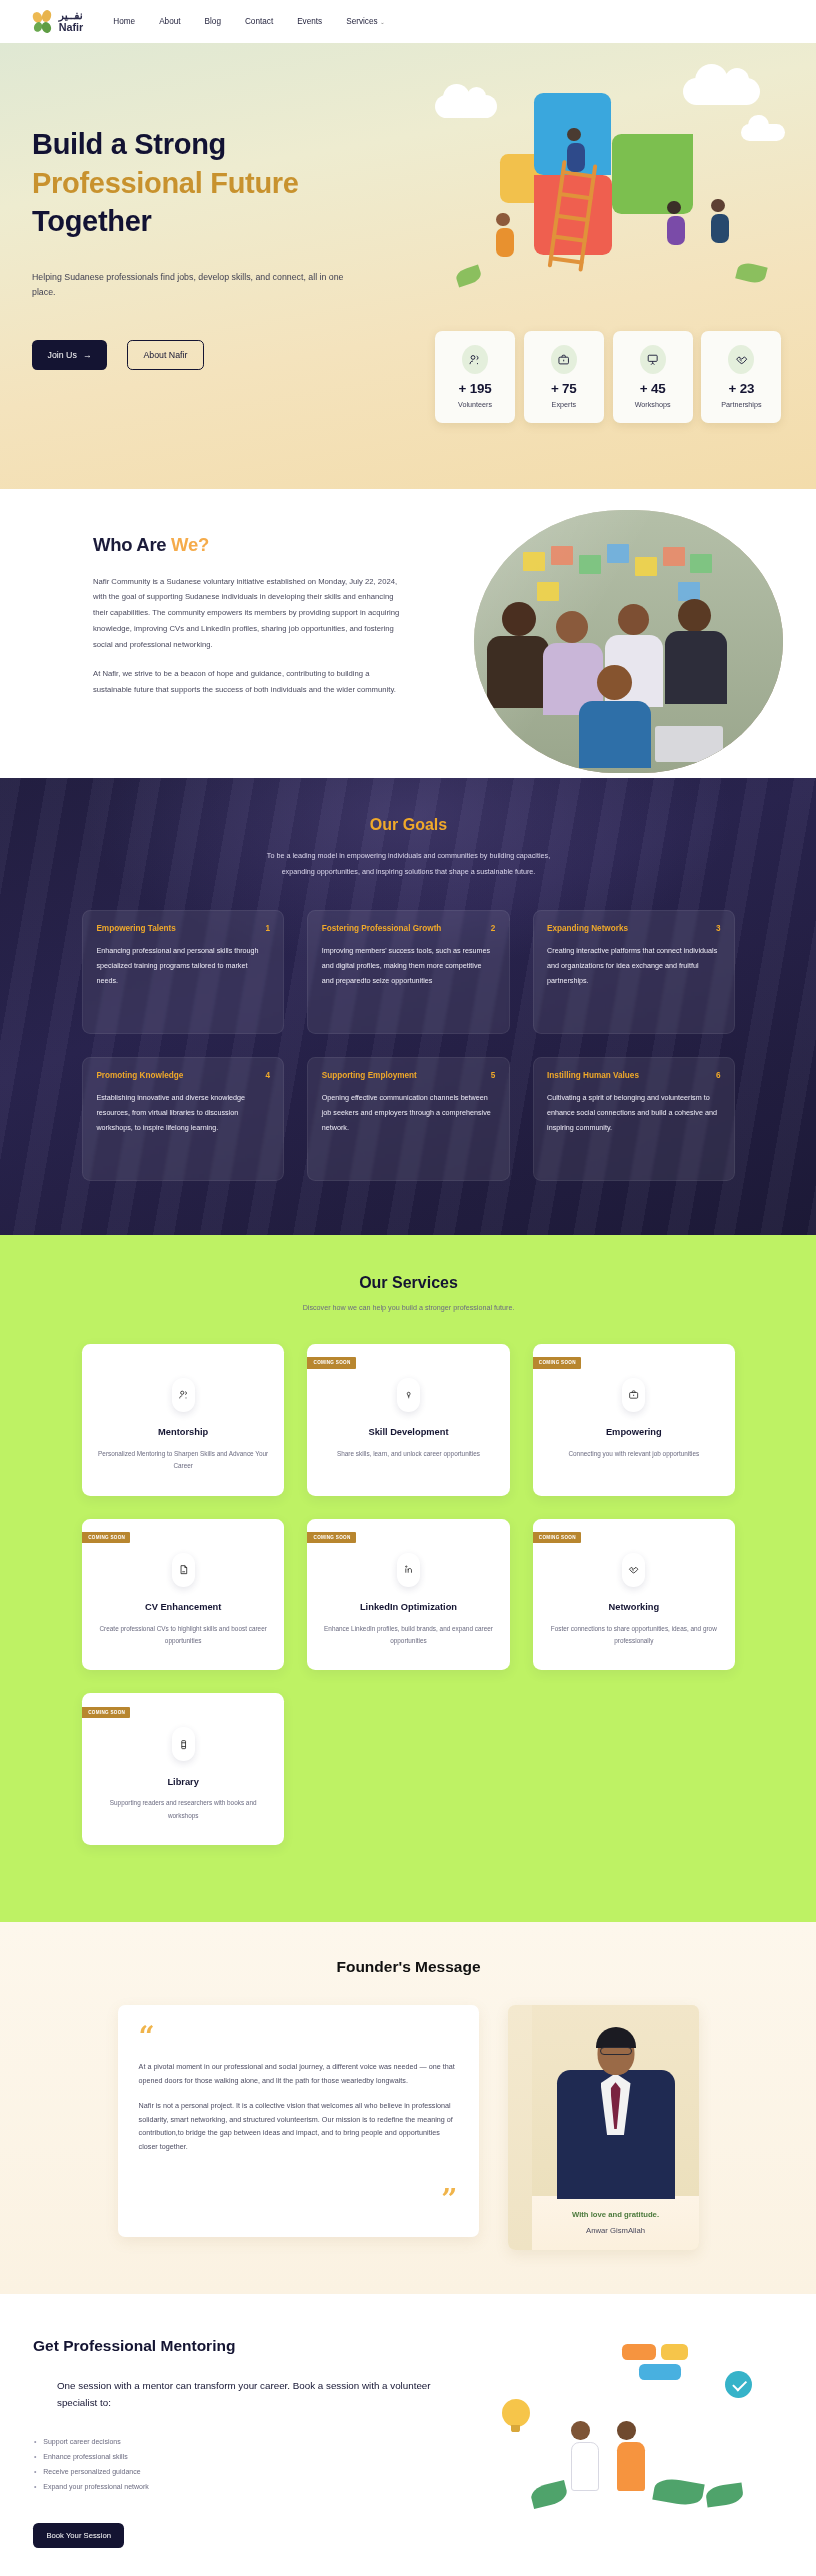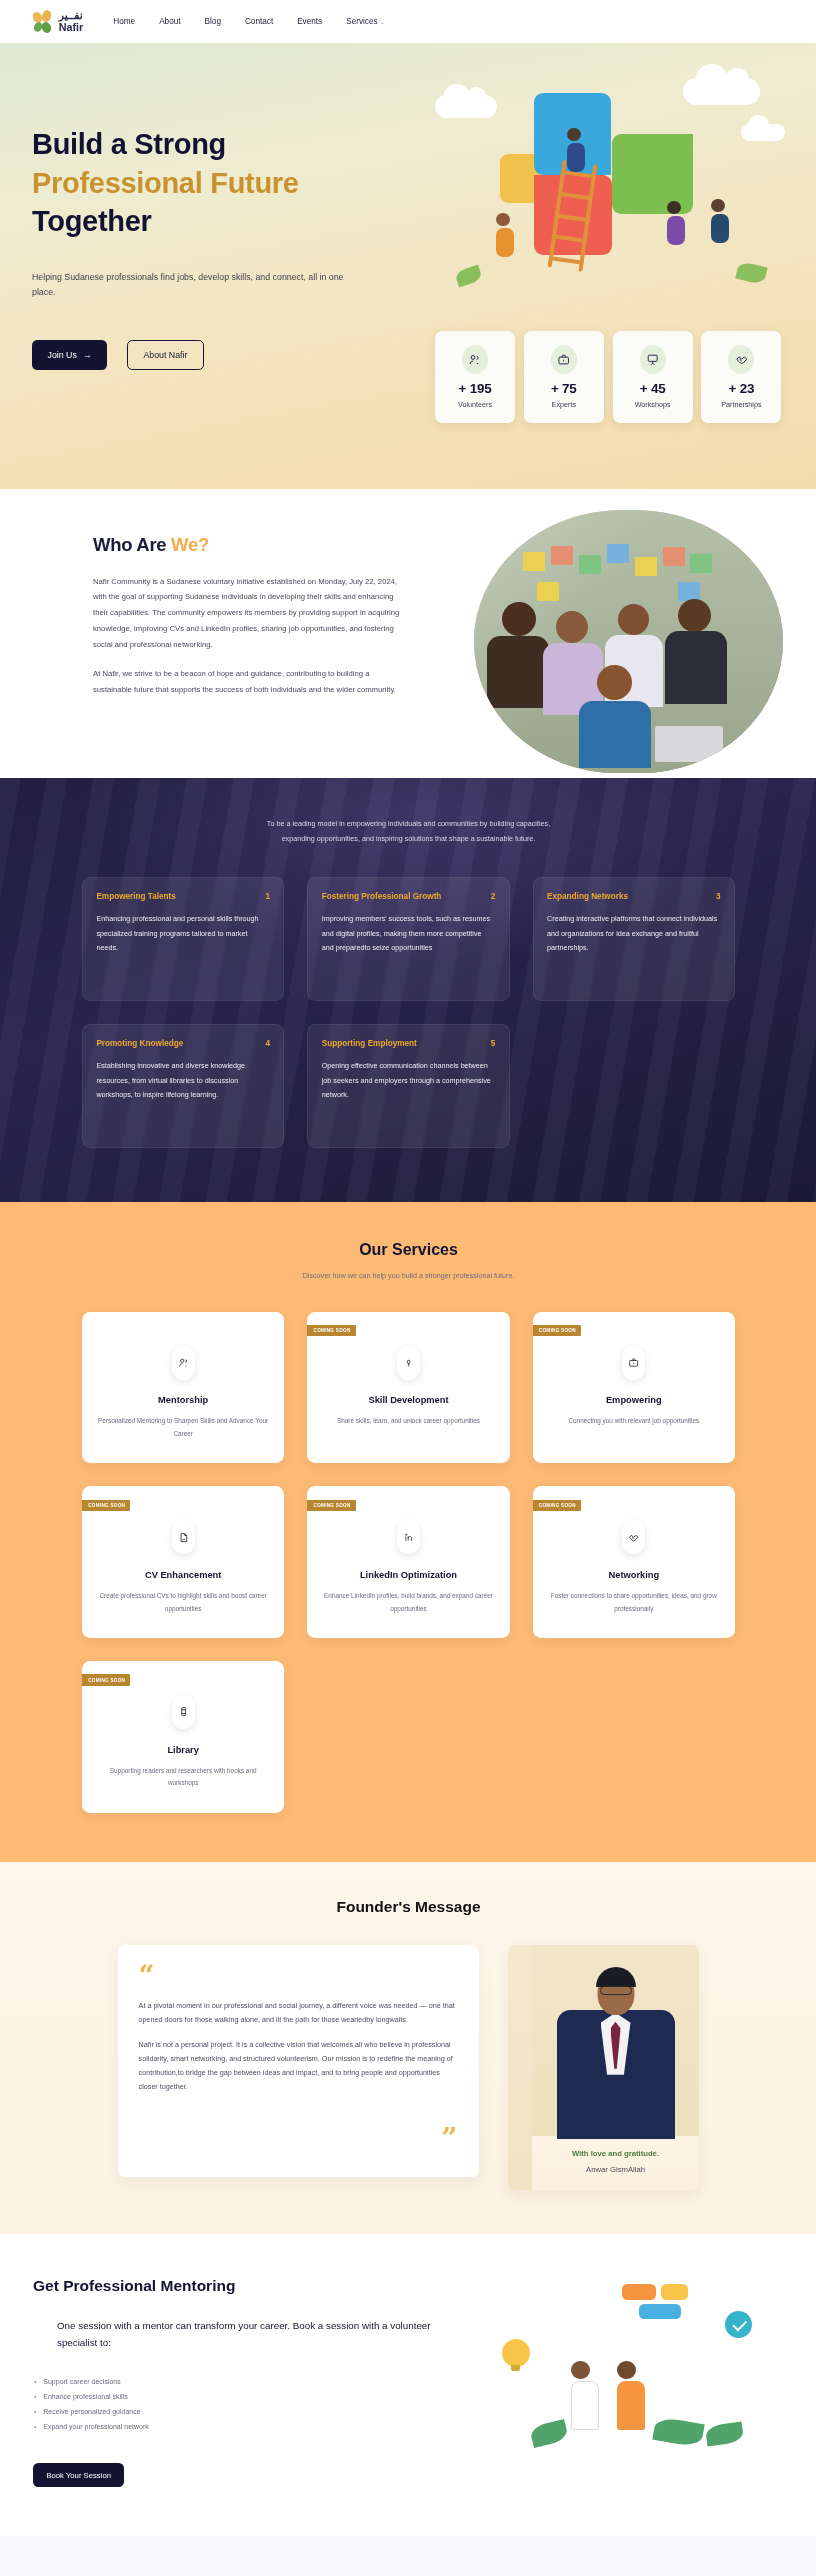--- a/index.html
+++ b/index.html
@@ -143,21 +143,21 @@
     background:rgba(255,255,255,.07); border:0.5px solid rgba(255,255,255,.07);
     border-radius:8.2px; padding:13.4px 13.4px 16.5px; min-height:124px;
     backdrop-filter:blur(1.5px);
   }
   .goal-top { display:flex; justify-content:space-between; align-items:center; margin-bottom:11.3px; }
   .goal-title { font-size:8.2px; font-weight:700; color:#f0a92a; }
   .goal-num { font-size:8.2px; font-weight:700; color:#f0a92a; }
   .goal-desc { font-size:7.2px; line-height:2.05; color:#f0eef8; }
 
   
-  .services { background:#fdba74; padding:39px 0 49px; }
+  .services { background:#bef264; padding:39px 0 77px; }
   .sec-head { text-align:center; margin-bottom:32px; }
   .sec-head h2 { font-size:16px; font-weight:800; color:#141432; margin-bottom:11.3px; }
   .sec-head p { font-size:7.2px; color:#6b6b80; }
   .svc-grid { display:grid; grid-template-columns:repeat(3,1fr); gap:23px; padding:0 82px; }
   .svc-card {
     position:relative; background:#fff; border-radius:8.2px;
     box-shadow:0 3.1px 11.3px rgba(40,40,80,.07);
     padding:34px 15.5px 23px; text-align:center; min-height:128px; cursor:pointer;
   }
   .badge {
@@ -394,20 +394,21 @@
       <span class="ppl" style="width:33px;height:33px;background:#5a3a24;left:204px;top:89px;"></span>
       <span class="ppl-b" style="width:62px;height:73px;background:#2d2d3a;left:191px;top:121px;"></span>
       <span class="ppl" style="width:35px;height:35px;background:#86542f;left:123px;top:155px;"></span>
       <span class="ppl-b" style="width:72px;height:67px;background:#2e6fa8;left:105px;top:191px;"></span>
       <span class="ppl-b" style="width:68px;height:36px;background:#d8d8dc;left:181px;top:216px;border-radius:3.1px;"></span>
     </div>
   </section>
 
   <section class="goals">
     <div class="goals-head">
+      <h2>Our Goals</h2>
       <p>To be a leading model in empowering individuals and communities by building capacities,</p>
       <p>expanding opportunities, and inspiring solutions that shape a sustainable future.</p>
     </div>
     <div class="goals-grid">
       <div class="goal-card">
         <div class="goal-top">
             <span class="goal-title">Empowering Talents</span>
             <span class="goal-num">1</span>
           </div>
         <div class="goal-desc">Enhancing professional and personal skills through specialized training programs tailored to market needs.</div>
@@ -432,20 +433,27 @@
             <span class="goal-num">4</span>
           </div>
         <div class="goal-desc">Establishing innovative and diverse knowledge resources, from virtual libraries to discussion workshops, to inspire lifelong learning.</div>
       </div>
       <div class="goal-card">
         <div class="goal-top">
             <span class="goal-title">Supporting Employment</span>
             <span class="goal-num">5</span>
           </div>
         <div class="goal-desc">Opening effective communication channels between job seekers and employers through a comprehensive network.</div>
+      </div>
+      <div class="goal-card">
+        <div class="goal-top">
+            <span class="goal-title">Instilling Human Values</span>
+            <span class="goal-num">6</span>
+          </div>
+        <div class="goal-desc">Cultivating a spirit of belonging and volunteerism to enhance social connections and build a cohesive and inspiring community.</div>
       </div>
     </div>
   </section>
 
   <section class="services">
     <div class="sec-head">
       <h2>Our Services</h2>
       <p>Discover how we can help you build a stronger professional future.</p>
     </div>
     <div class="svc-grid">

